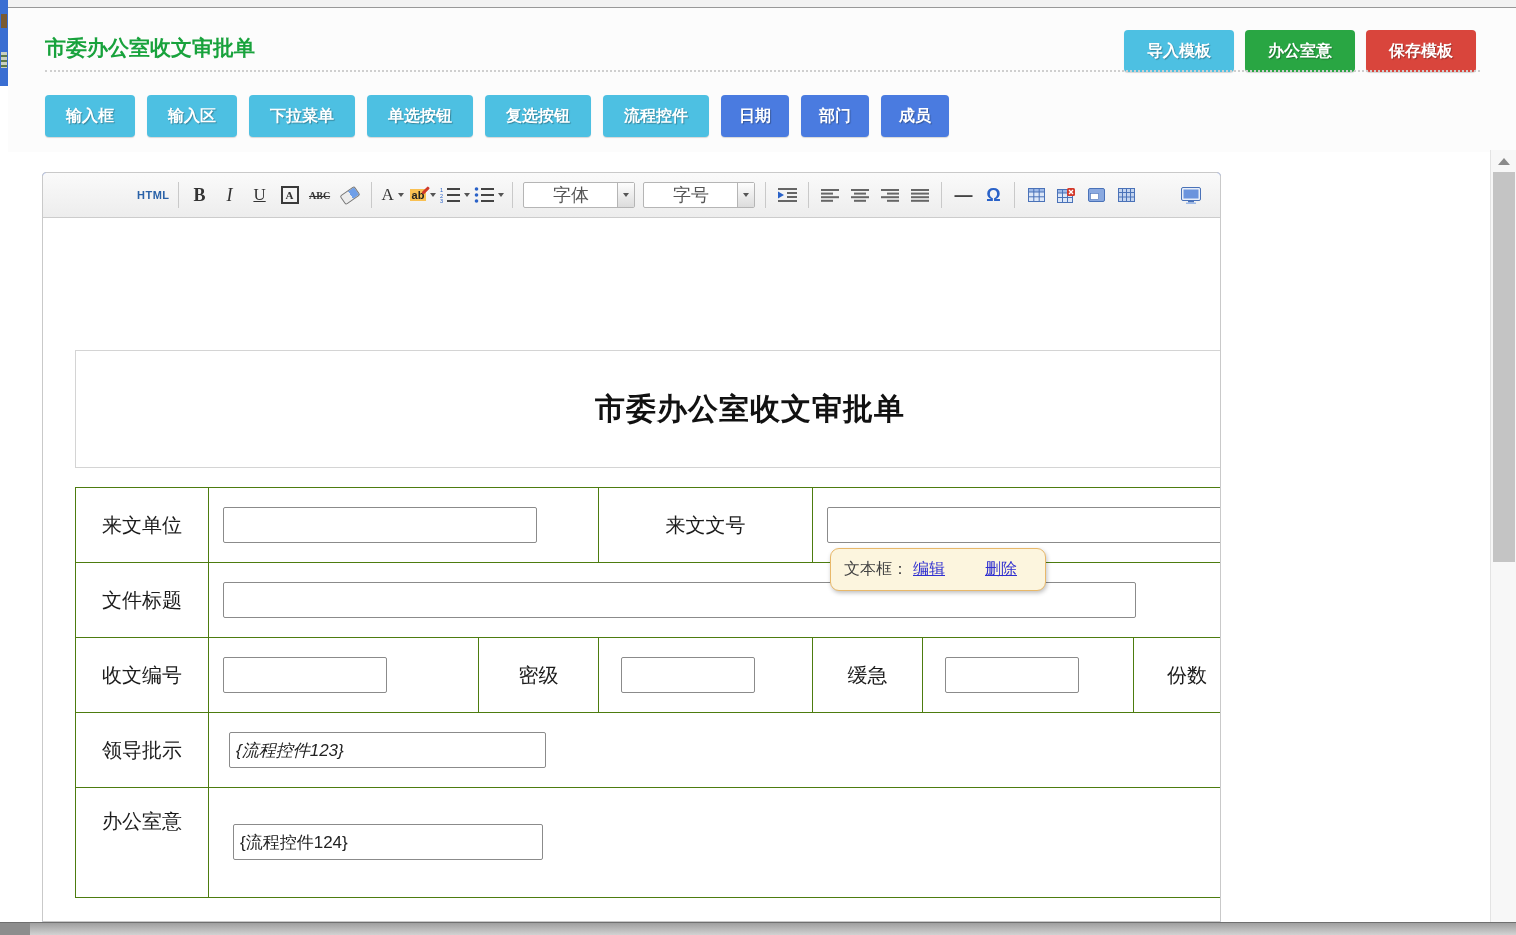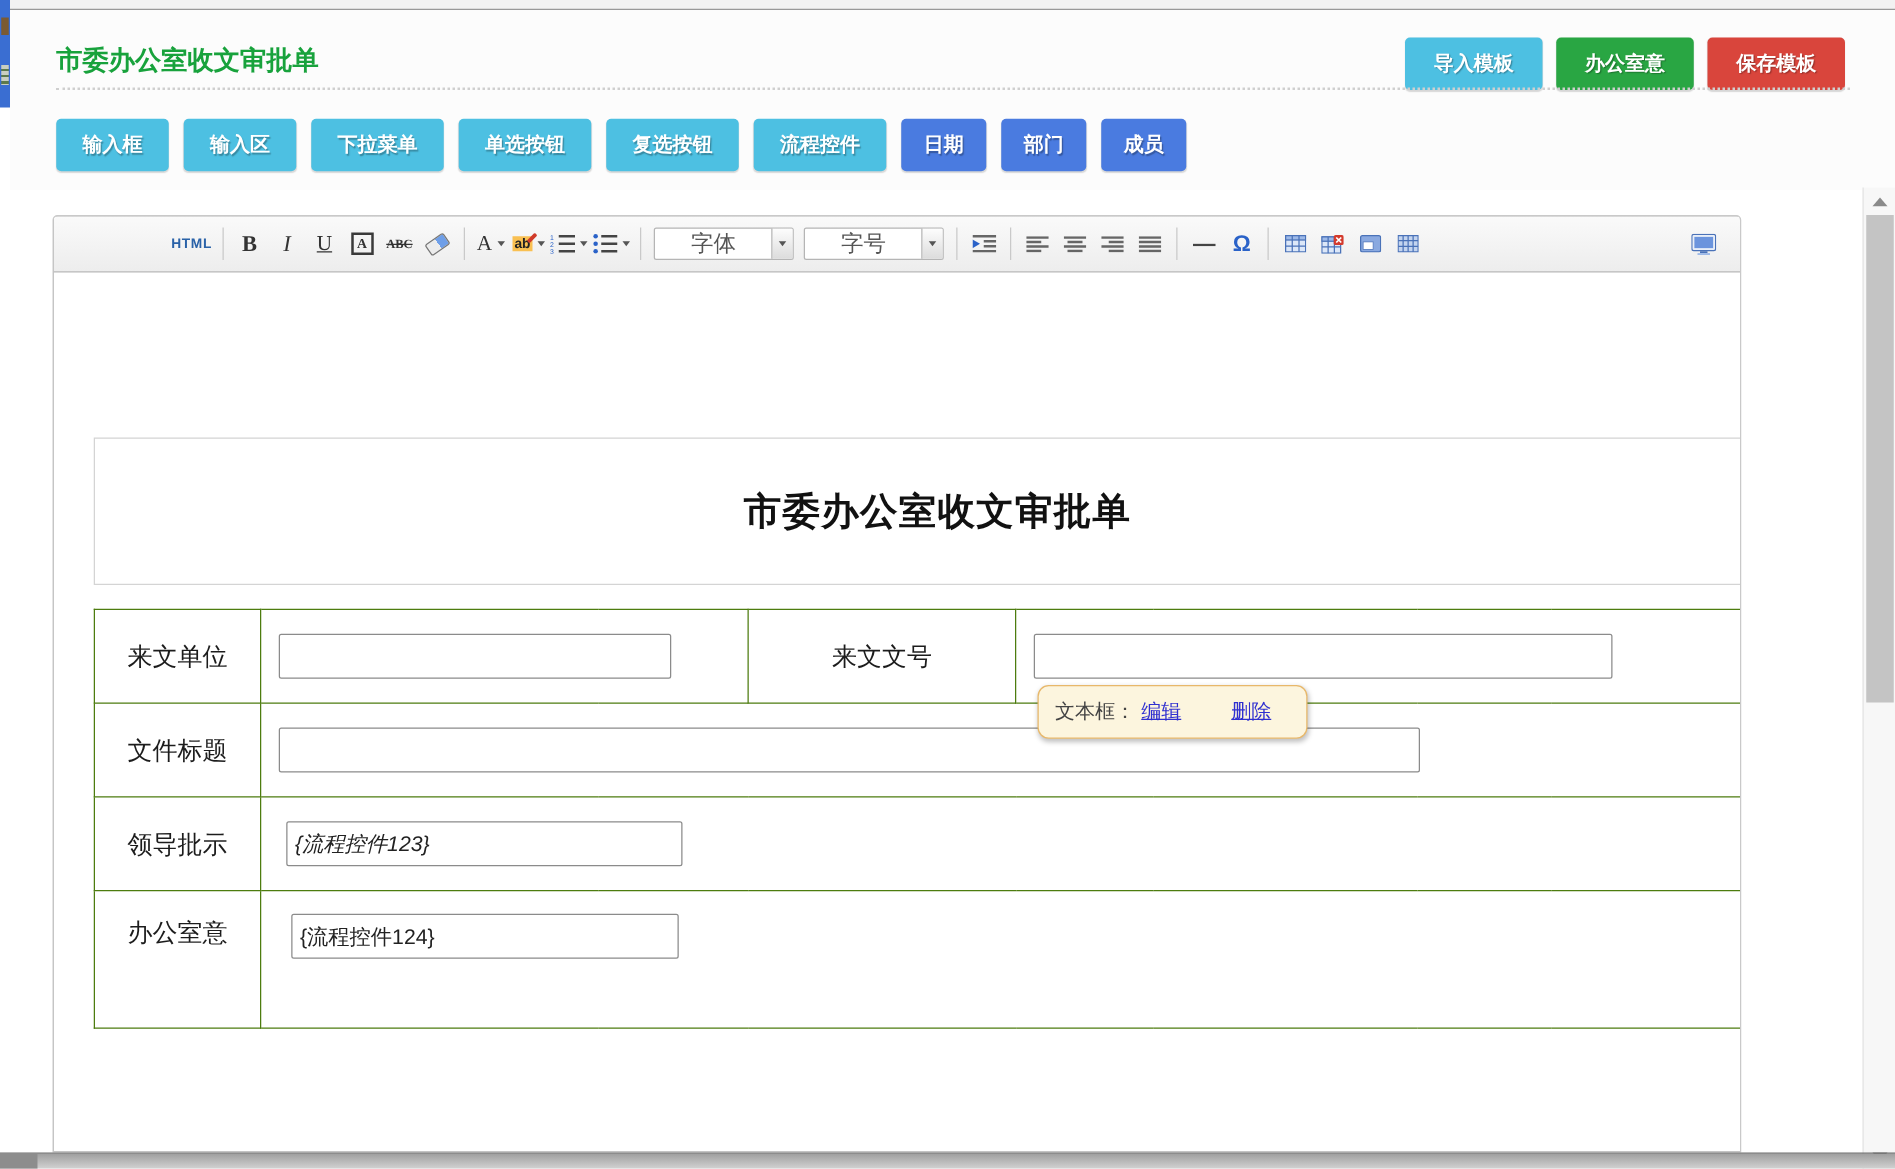--- a/index.html
+++ b/index.html
@@ -26,22 +26,22 @@
   .btn-cyan  { background:#4dc0e2;text-align:right; }
   .btn-green { background:#29a643; }
   .btn-red   { background:#d9453c; }
   .btn-blue  { background:#4a7be0; }
   .dotted { position:absolute; left:37px; right:36px; top:62px; border-top:2px dotted #cfcfcf; }
   .field-buttons { position:absolute; left:37px; top:87px; display:flex; gap:12px; }
   .field-buttons .btn { padding:0 21px; }
   .field-buttons .btn-blue { padding:0 18px; }
 
   
-  .editor-box { position:absolute; left:42px; top:172px; width:1351px; height:750px;
-                border:1px solid #c9c9c9; border-radius:4px 4px 0 0; background:#a3a3a3; overflow:hidden; }
+  .editor-box { position:absolute; left:42px; top:172px; width:1179px; height:750px;
+                border:1px solid #c9c9c9; border-radius:4px 4px 0 0; background:#1d4ed8; overflow:hidden; }
   .toolbar { height:45px; border-bottom:1px solid #ccc;
              background:linear-gradient(#fafafa,#ededed);
              display:flex; align-items:center; padding:0 14px 0 92px; }
   .tb { min-width:26px; height:28px; display:flex; align-items:center; justify-content:center;
         margin:0 2px; color:#333; cursor:pointer; border-radius:3px; }
   .tbsep { width:1px; height:26px; background:#c9c9c9; margin:0 6px; }
   .tbhtml { color:#2a62a8; font-size:11px; font-weight:bold; letter-spacing:0.5px; }
   .tb-b { font-family:"Liberation Serif",serif; font-weight:bold; font-size:18px; }
   .tb-i { font-family:"Liberation Serif",serif; font-style:italic; font-size:18px; }
   .tb-u { font-family:"Liberation Serif",serif; font-size:17px; text-decoration:underline; }
@@ -70,21 +70,21 @@
   .form-title-box { position:absolute; left:32px; top:132px; width:1350px; height:118px;
                     border:1px solid #d4d4d4; display:flex; align-items:center; justify-content:center; }
   .form-title { font-size:30px; font-weight:bold; color:#111; letter-spacing:1px; }
   table.form { position:absolute; left:32px; top:269px; width:1350px; border-collapse:collapse;
                table-layout:fixed; }
   td { border:1px solid #4d7c0f; height:75px; font-size:20px; color:#1c1c1c; }
   td.lbl { text-align:center; }
   td.fld { padding-left:14px; }
   tr.row6 td { height:110px; vertical-align:top; }
   tr.row6 td.lbl { padding-top:20px; }
-  tr.row6 td.fld input { margin-top:18px; }
+  tr.row6 td.fld input { margin-top:36px; }
   .inp { height:36px; border:1px solid #8b8b8b; border-radius:2px; background:#fff;
          font-size:17px; padding:0 6px; color:#222; font-family:"Liberation Sans",sans-serif; }
 
   
   .tooltip { position:absolute; left:787px; top:330px; width:216px; height:43px; z-index:5;
              background:#fcf5de; border:1px solid #e8b86a; border-radius:9px;
              box-shadow:1px 2px 4px rgba(0,0,0,0.25);
              display:flex; align-items:center; padding:0 13px; font-size:16px; color:#444; }
   .tooltip a { color:#3030d0; text-decoration:underline; cursor:pointer; }
   .tooltip .lk1 { margin-left:5px; }
@@ -307,20 +307,30 @@
           <td class="lbl">来文单位</td>
           <td class="fld" colspan="2"><input class="inp" style="width: 314px;" value=""></td>
           <td class="lbl">来文文号</td>
           <td class="fld" colspan="4"><input class="inp" style="width: 463px;" value=""></td>
         </tr>
         <tr>
           <td class="lbl">文件标题</td>
           <td class="fld" colspan="7"><input class="inp" style="width: 913px;" value=""></td>
         </tr>
         <tr>
+          <td class="lbl">收文编号</td>
+          <td class="fld"><input class="inp" style="width: 164px;" value=""></td>
+          <td class="lbl">密级</td>
+          <td class="fld" style="padding-left:22px"><input class="inp" style="width: 134px;" value=""></td>
+          <td class="lbl">缓急</td>
+          <td class="fld" style="padding-left:22px"><input class="inp" style="width: 134px;" value=""></td>
+          <td class="lbl">份数</td>
+          <td class="fld" style="padding-left:17px"><input class="inp" style="width: 134px;" value=""></td>
+        </tr>
+        <tr>
           <td class="lbl">领导批示</td>
           <td class="fld" colspan="7" style="padding-left:20px"><input class="inp" style="width: 317px; font-style: italic;" value="{流程控件123}"></td>
         </tr>
         <tr class="row6">
           <td class="lbl">办公室意</td>
           <td class="fld" colspan="7" style="padding-left:24px"><input class="inp" style="width: 310px;" value="{流程控件124}"></td>
         </tr>
       </tbody>
         </table>
 

